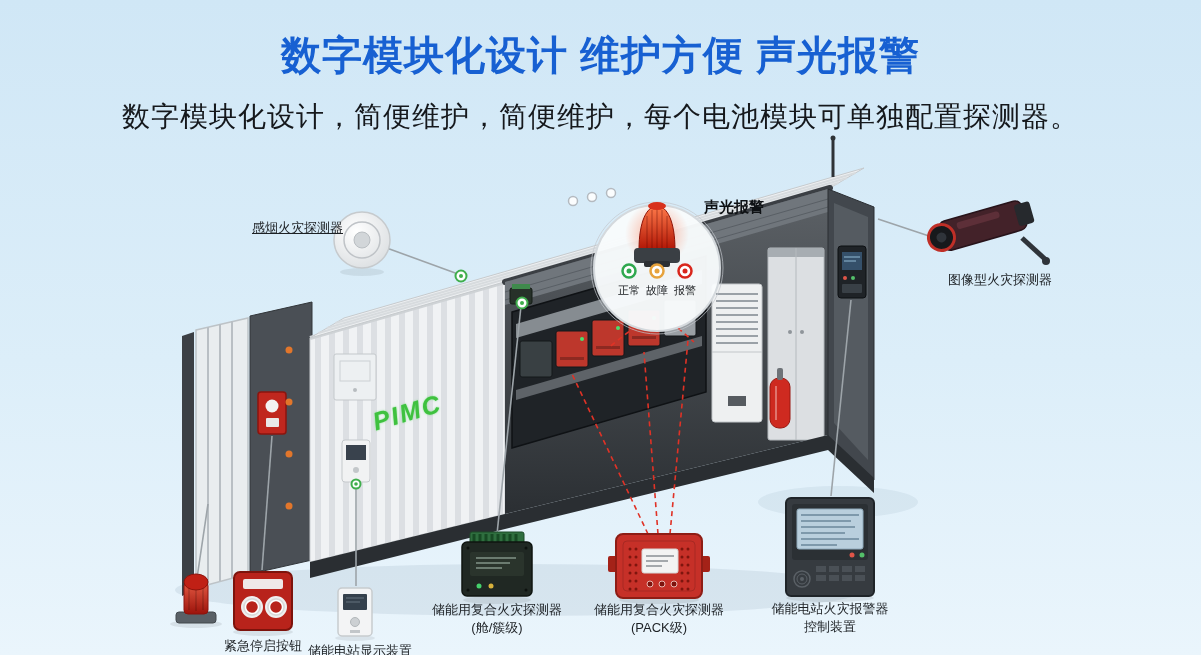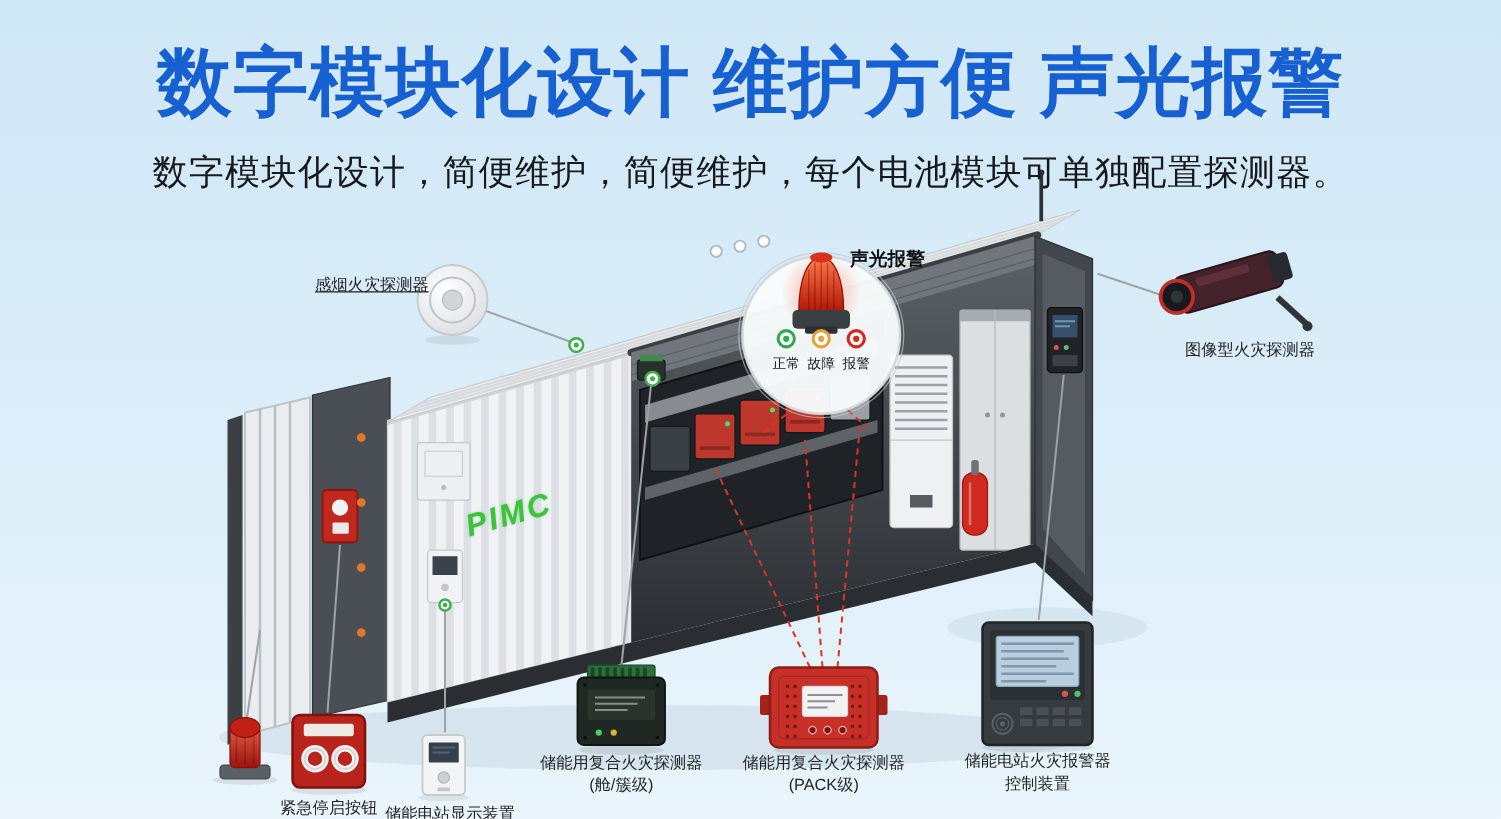--- a/index.html
+++ b/index.html
@@ -3,26 +3,26 @@
 <meta charset="utf-8">
 <style>
   * { margin:0; padding:0; box-sizing:border-box; }
   html,body { width:1201px; height:655px; }
   body {
     font-family:"Liberation Sans","DejaVu Sans",sans-serif;
     background:linear-gradient(180deg,#d0e7f6 0%,#dceef9 55%,#eaf5fc 100%);
     position:relative; overflow:hidden;
   }
   .header { position:absolute; top:34px; left:0; width:100%; text-align:center; z-index:5; }
-  .title { font-size:60px; font-weight:800; color:#1760d2; letter-spacing:1px; line-height:1.05; }
+  .title { font-size:40px; font-weight:800; color:#1760d2; letter-spacing:1px; line-height:1.05; }
   .subtitle { margin-top:22px; font-size:28px; font-weight:500; color:#15181c; letter-spacing:1px; }
   .scene { position:absolute; inset:0; z-index:1; }
   svg.art { position:absolute; left:0; top:0; }
   .lbl { position:absolute; font-size:13px; color:#1d2125; white-space:nowrap; z-index:4; }
-  .lbl-strong { font-size:15px; font-weight:700; color:#0e1114; }
+  .lbl-strong { font-size:15px; font-weight:700; color:#0e1114;margin-left:24px; }
   .lbl-center { text-align:center; white-space:normal; width:140px; line-height:1.4; }
   .ind { position:absolute; font-size:11px; font-weight:400; color:#15181b; z-index:4; width:22px; text-align:left; }
   .logo {
     position:absolute; left:372px; top:398px; z-index:2;
     font-size:25px; font-weight:800; font-style:italic; letter-spacing:2px;
     color:#3fc13f; transform:rotate(-16deg);
     text-shadow:0 0 2px rgba(70,220,80,.7);
   }
 </style>
 </head>

